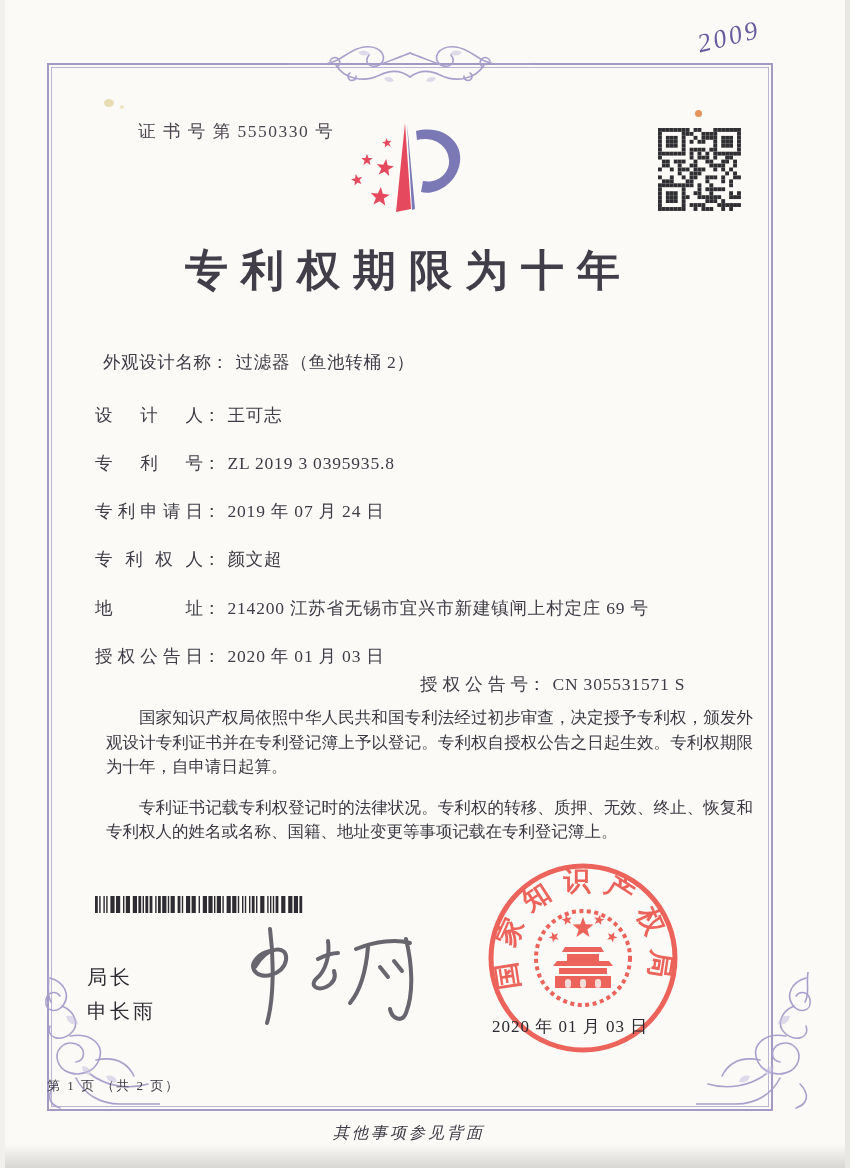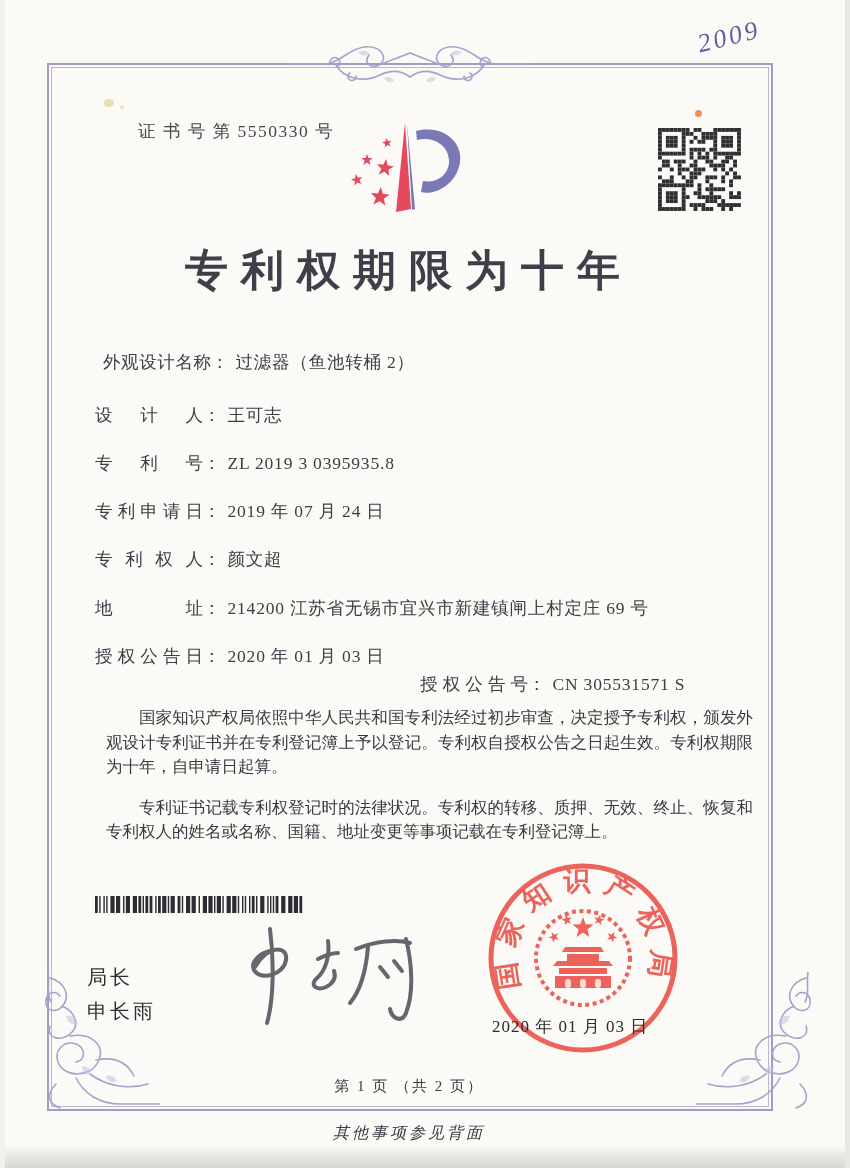--- a/index.html
+++ b/index.html
@@ -25,22 +25,22 @@
         font-size:17.5px;color:#3e3c46;}
   .lbl{display:inline-block;width:108px;text-align:justify;text-align-last:justify;}
   .colon{margin-right:7px;}
   .val{letter-spacing:.8px;}
   .pair2{position:absolute;left:325px;top:0;display:flex;align-items:baseline;white-space:nowrap;margin-top:28px;}
   .bodytext{position:absolute;left:90px;top:690px;width:679px;font-size:16.5px;
         line-height:24.5px;color:#3a3842;text-align:justify;}
   .bodytext p{margin:16px;text-indent:2em;}
   .director{position:absolute;left:87px;font-family:"Liberation Sans","DejaVu Sans",sans-serif;
         font-size:20px;font-weight:500;color:#2f2e35;letter-spacing:3px;}
-  .pageinfo{position:absolute;left:47px;top:1077px;width:724px;text-align:center;
-        font-size:15px;color:#3c3a44;letter-spacing:2px;}
+  .pageinfo{position:absolute;left:47px;top:1077px;width:724px;text-align:left;
+        font-size:13px;color:#3c3a44;letter-spacing:2px;}
   .backnote{position:absolute;left:47px;top:1123px;width:724px;text-align:center;
         font-size:16px;font-style:italic;color:#3d3b45;letter-spacing:3px;}
   .sealdate{position:absolute;left:492px;top:1015px;font-size:17px;color:#2b2a31;letter-spacing:1px;}
   .handnote{position:absolute;left:697px;top:22px;transform:rotate(-14deg);
         font-style:italic;font-size:26px;color:#50408f;letter-spacing:3px;opacity:.85;}
   .stain{position:absolute;border-radius:50%;}
   svg text{font-family:"Liberation Serif","DejaVu Serif",serif;}
   .blend{mix-blend-mode:multiply;}
 </style>
 </head>

